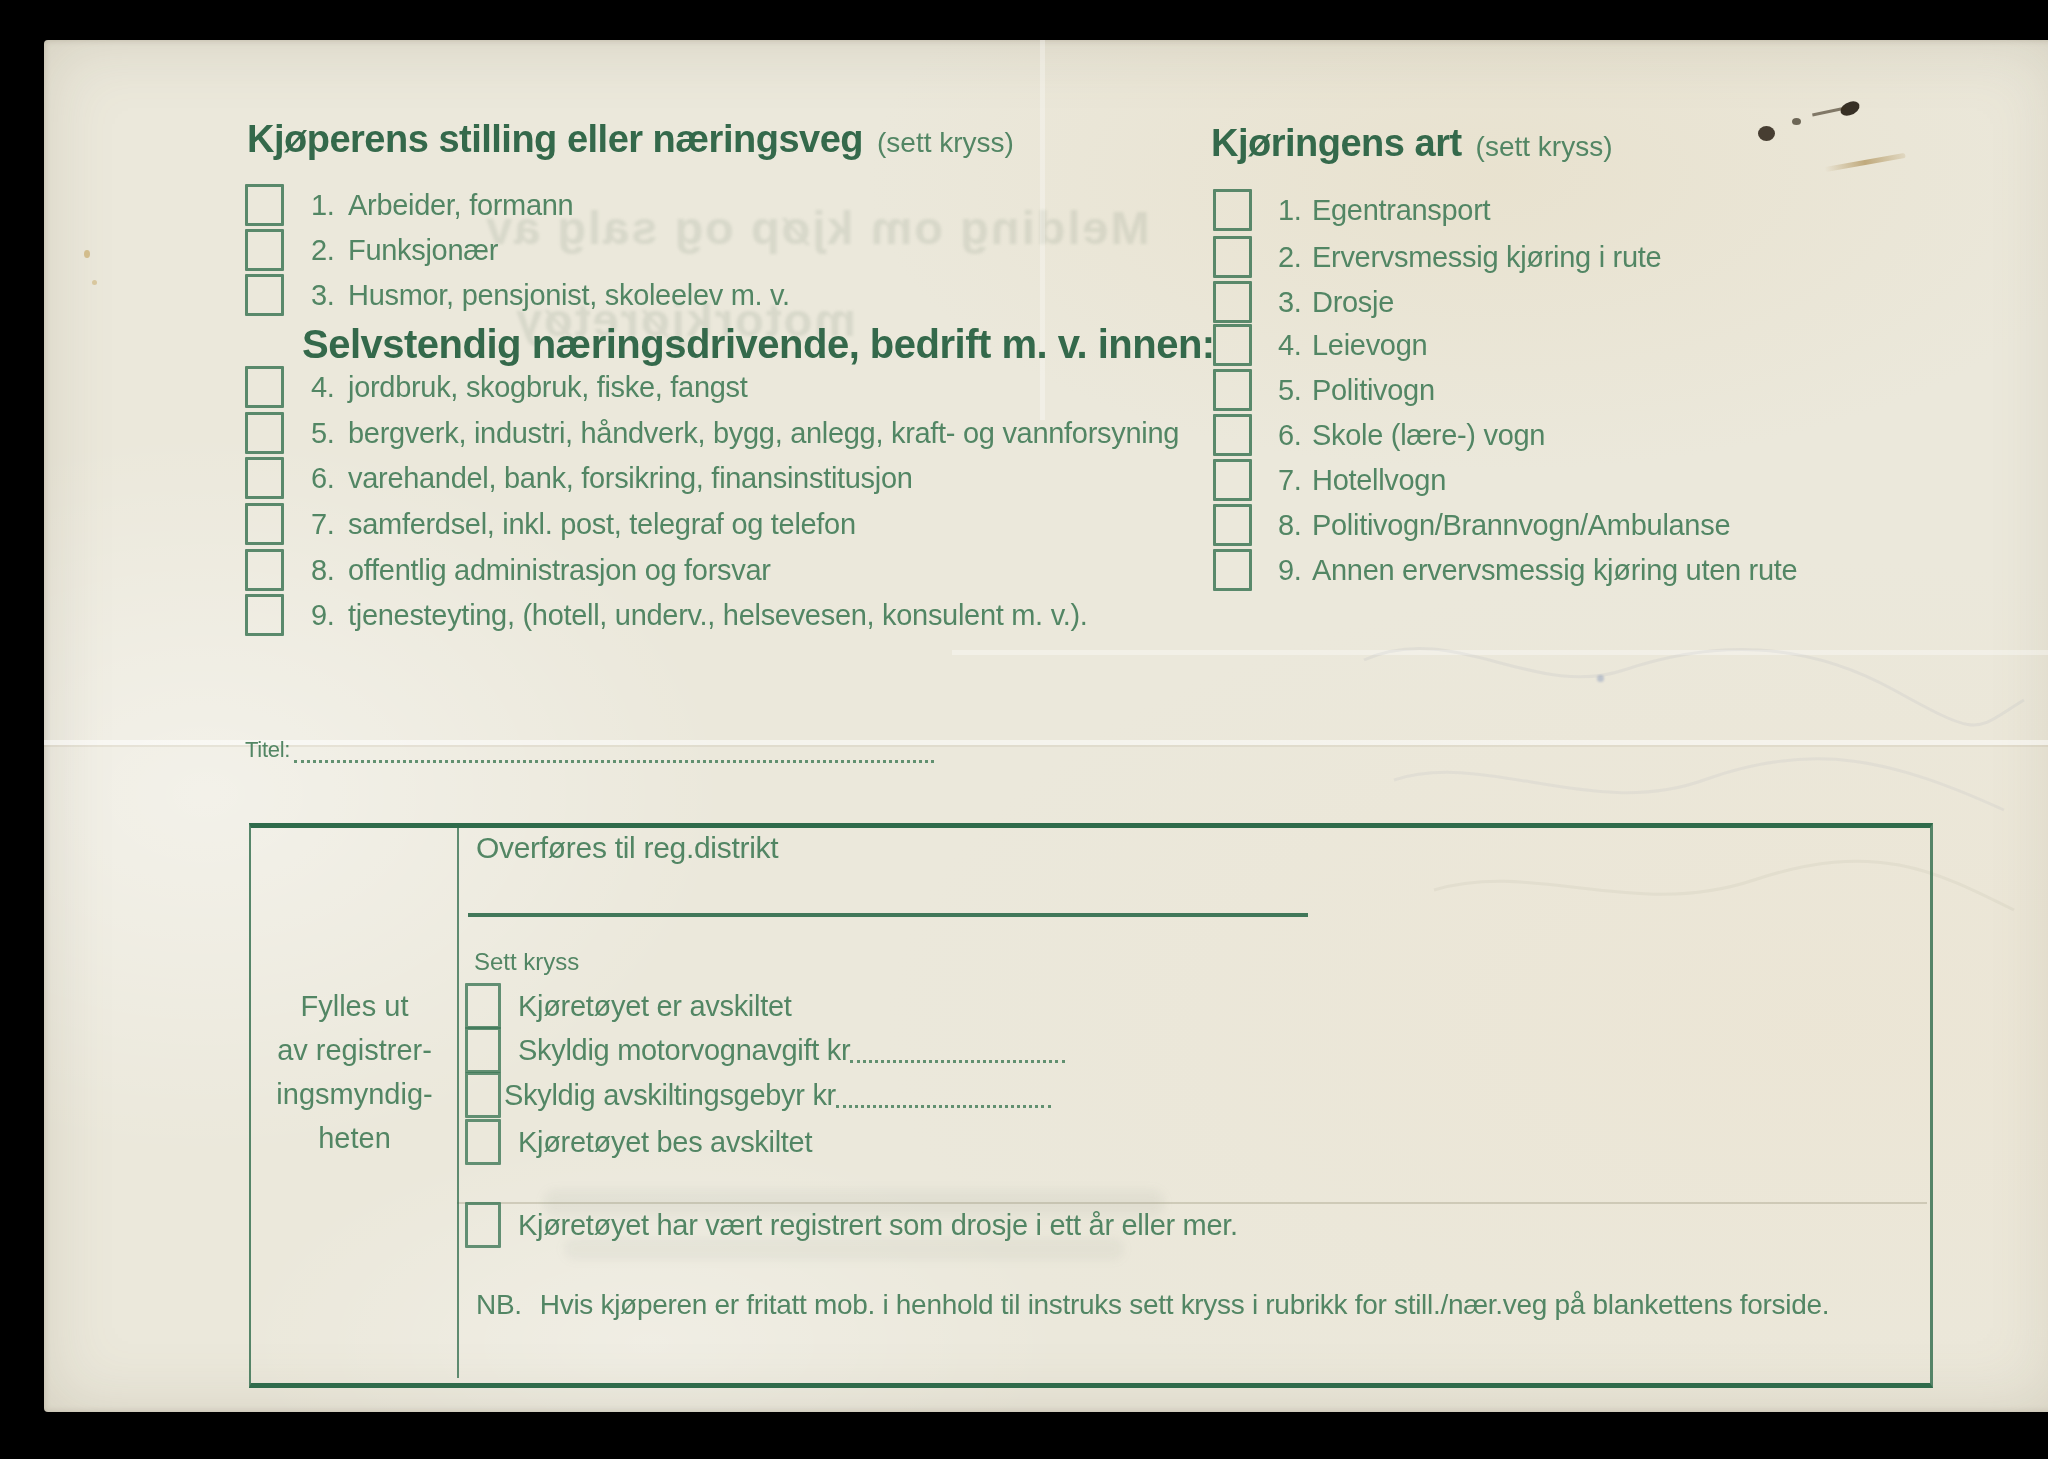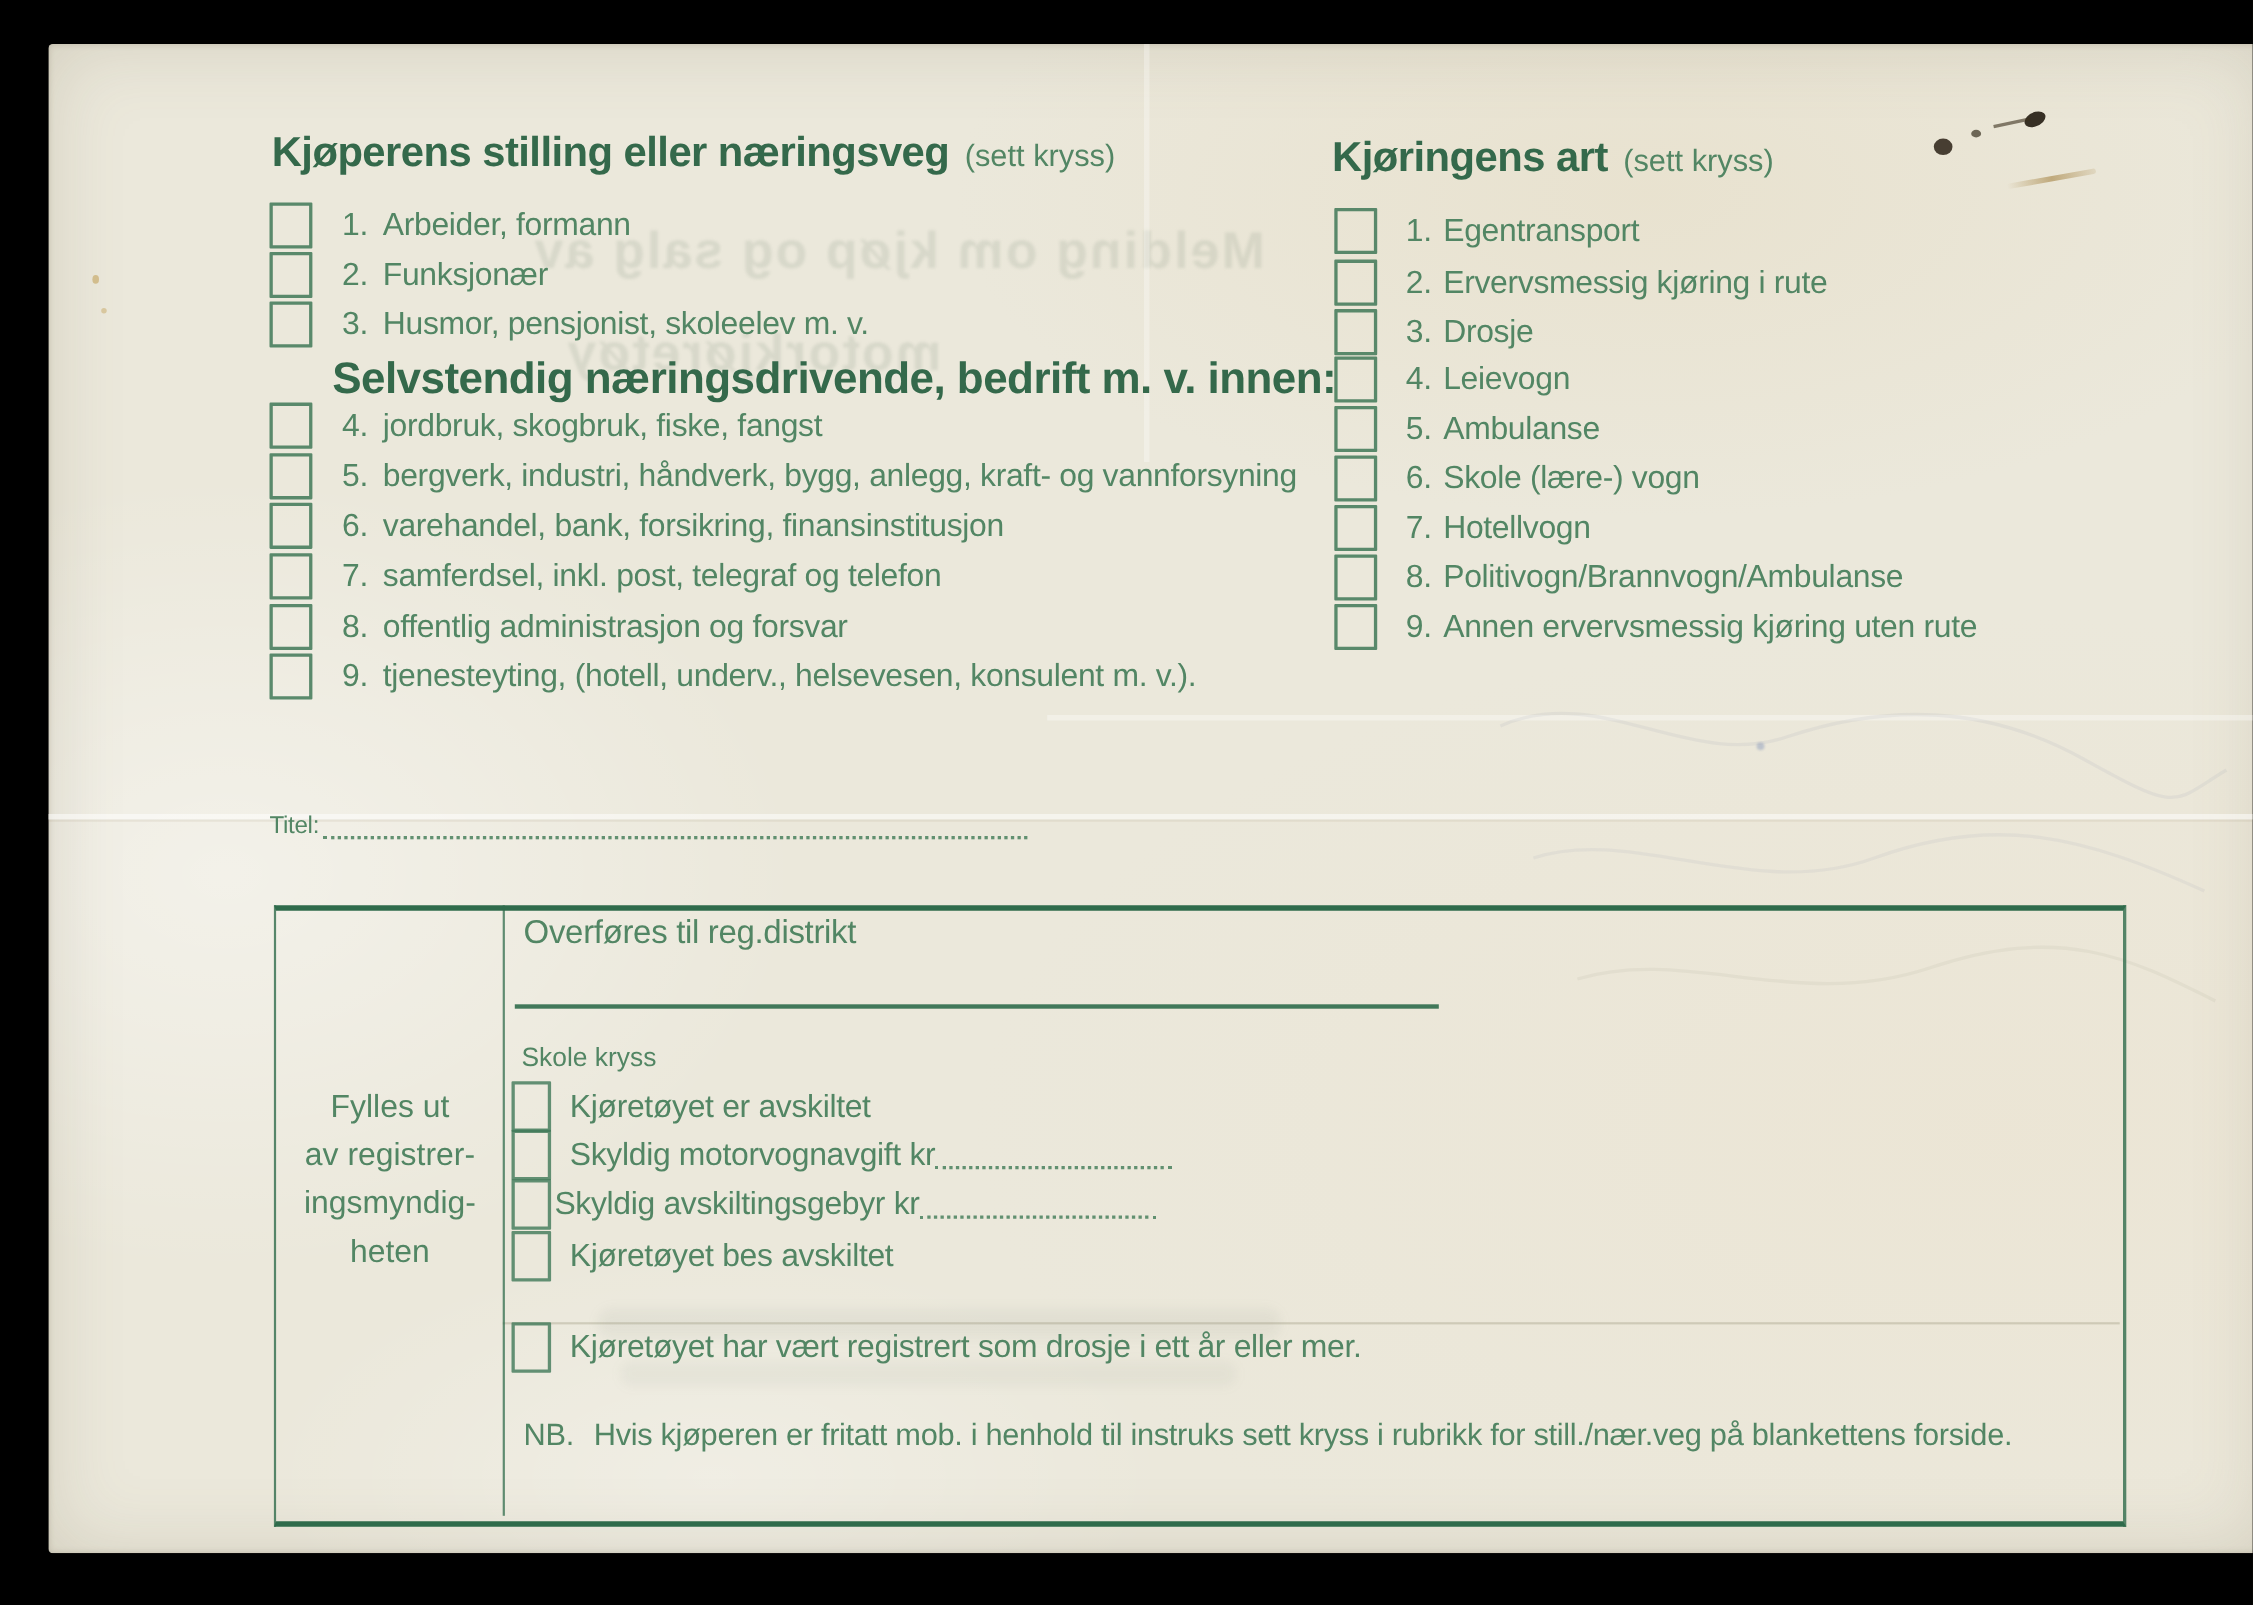--- a/index.html
+++ b/index.html
@@ -154,21 +154,21 @@
       <span>Drosje</span>
     </div>
     <div class="row" style="left:1169px; top:283px;">
       <span class="cb"></span>
       <span class="numr">4.</span>
       <span>Leievogn</span>
     </div>
     <div class="row" style="left:1169px; top:328px;">
       <span class="cb"></span>
       <span class="numr">5.</span>
-      <span>Ambulanse</span>
+      <span>Politivogn</span>
     </div>
     <div class="row" style="left:1169px; top:373px;">
       <span class="cb"></span>
       <span class="numr">6.</span>
       <span>Skole (lære-) vogn</span>
     </div>
     <div class="row" style="left:1169px; top:418px;">
       <span class="cb"></span>
       <span class="numr">7.</span>
       <span>Hotellvogn</span>
@@ -197,21 +197,21 @@
       <span>Overføres til reg.distrikt</span>
     </div>
 
     <div class="sidelabel">
       <div>Fylles ut</div>
       <div>av registrer-</div>
       <div>ingsmyndig-</div>
       <div>heten</div>
     </div>
 
-    <div class="smalllabel" style="left:430px; top:908px;">Skole kryss</div>
+    <div class="smalllabel" style="left:430px; top:908px;">Sett kryss</div>
 
     <div class="row" style="left:421px; top:944px;">
       <span class="cb2"></span>
       <span style="margin-left:17px;">Kjøretøyet er avskiltet</span>
     </div>
     <div class="row" style="left:421px; top:988px;">
       <span class="cb2"></span>
       <span style="margin-left:17px;">Skyldig motorvognavgift kr</span>
       <span class="dots" style="width:215px;"></span>
     </div>

